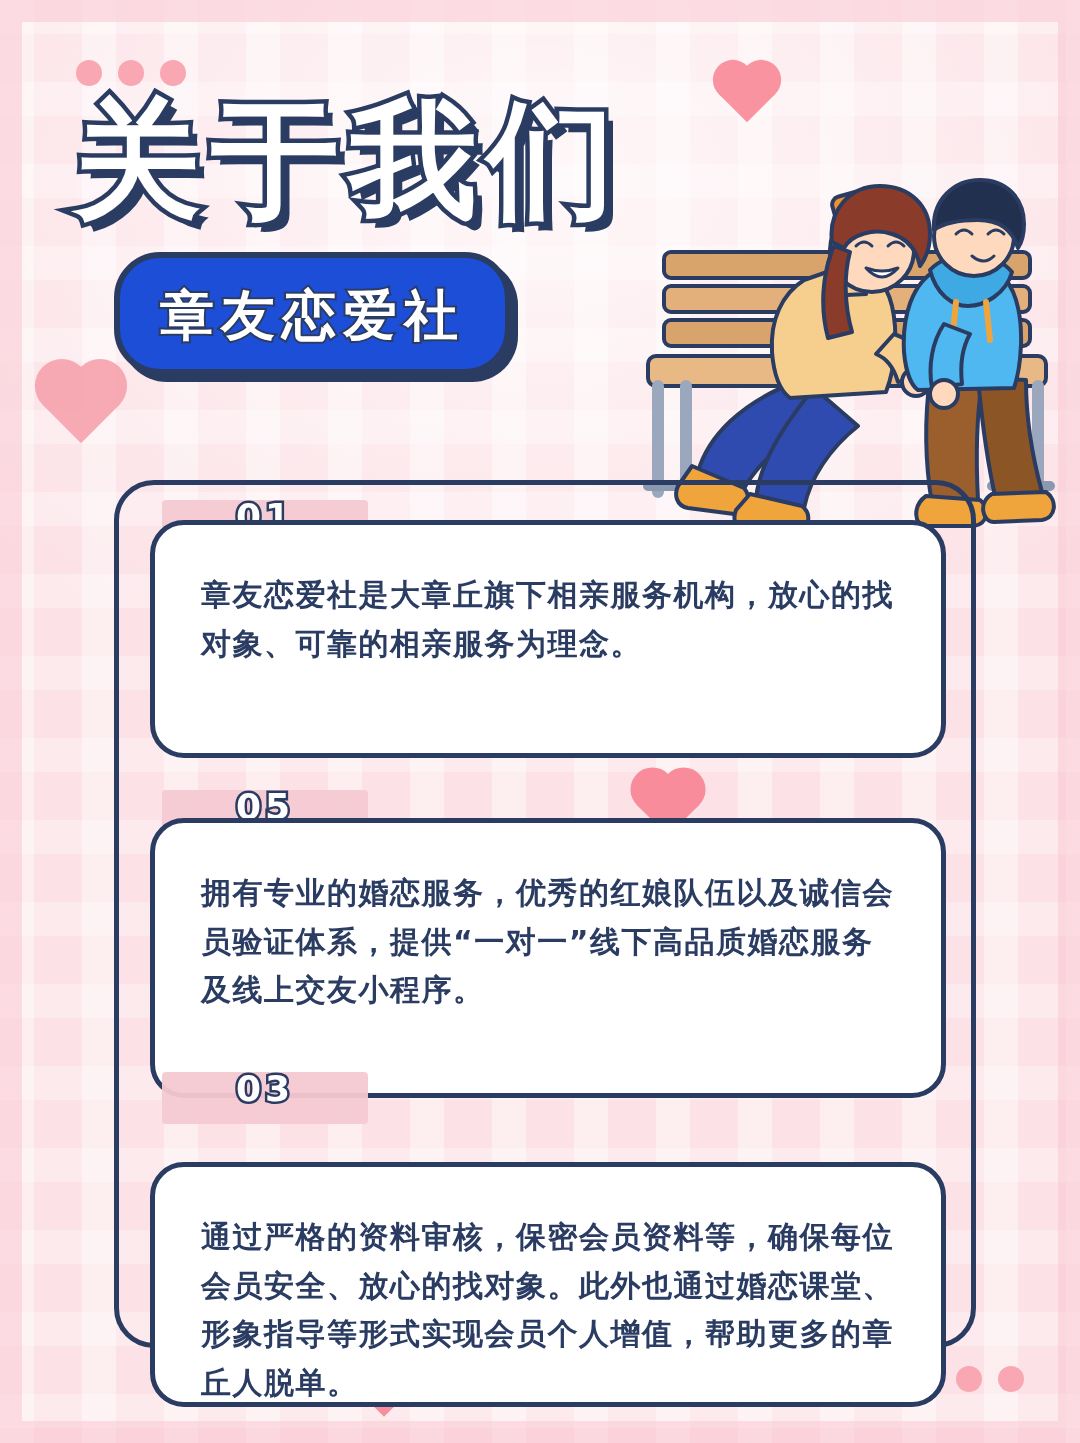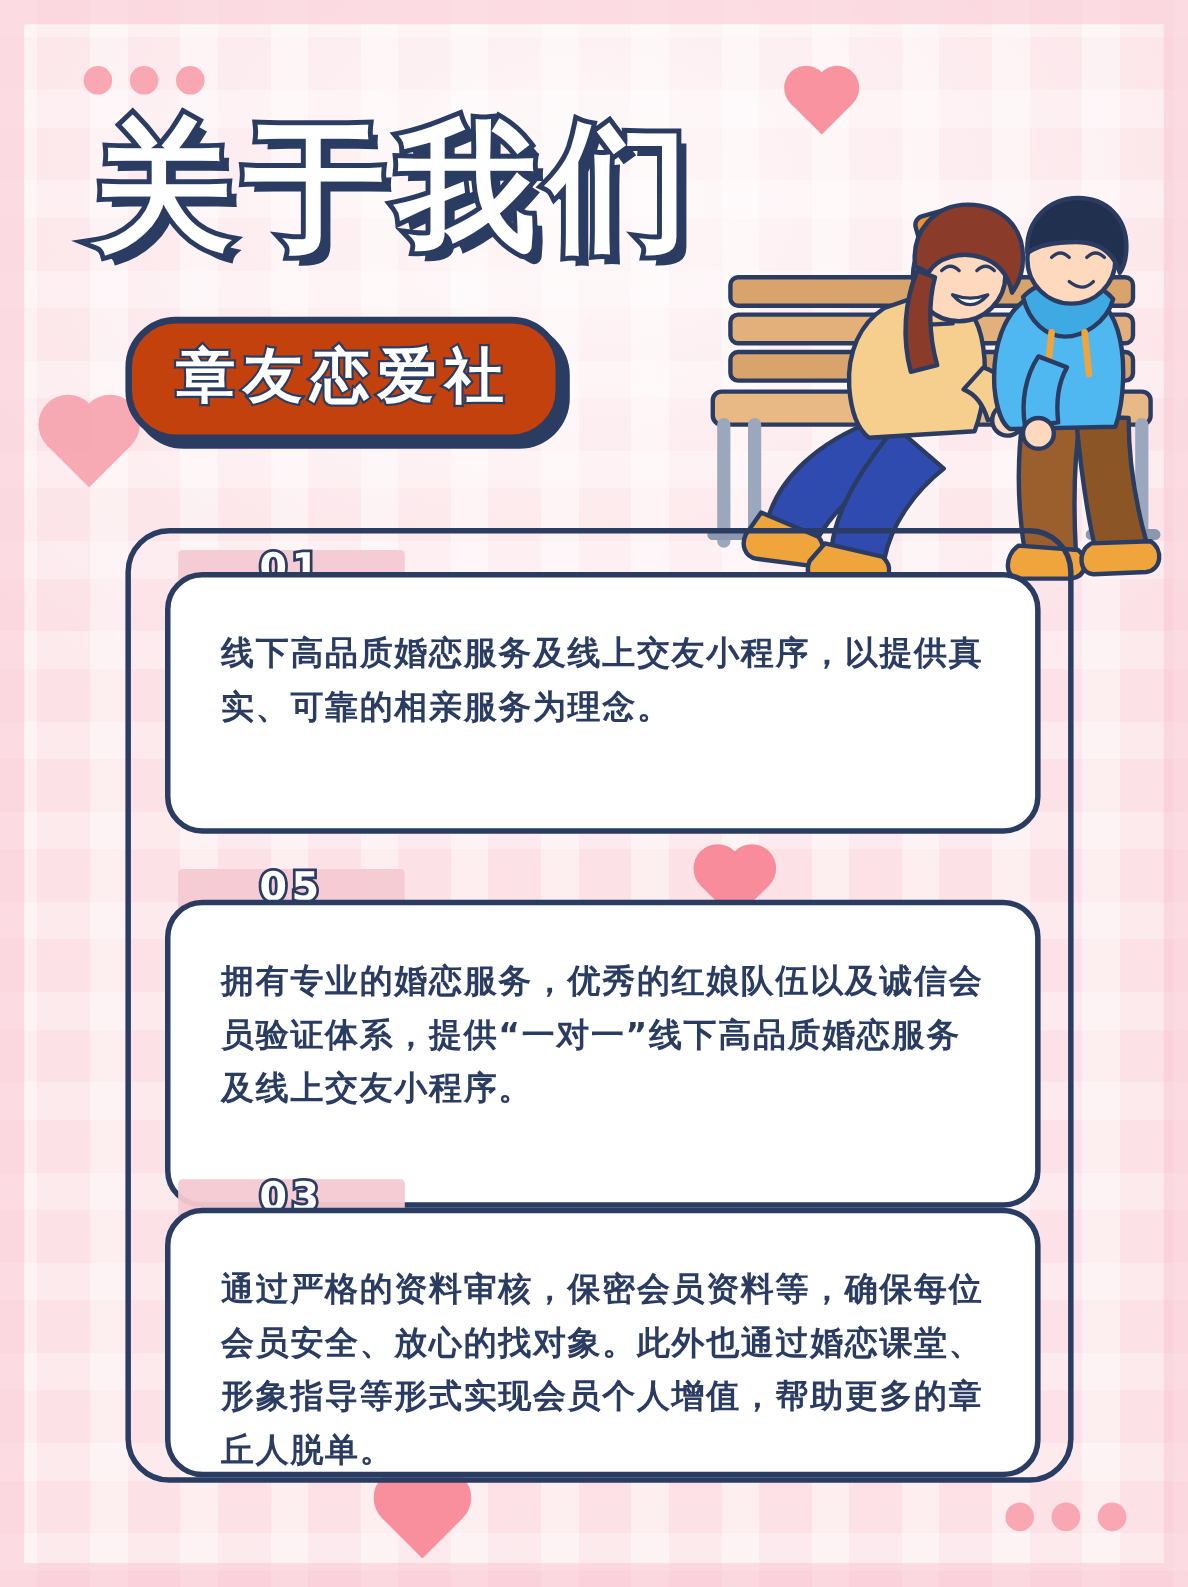--- a/index.html
+++ b/index.html
@@ -104,38 +104,38 @@
   .dots-bottom { left: 914px; top: 1366px; }
 
   
   .title-wrap {
     position: absolute;
     left: 72px;
     top: 90px;
     width: 660px;
   }
   .main-title {
-    margin: 12px;
+    margin: 1px;
     font-family: Liberation Sans, sans-serif;
     font-size: 128px;
     font-weight: bold;
     letter-spacing: 10px;
     color: #ffffff;
     line-height: 1.08;
     -webkit-text-stroke: 9px #2b3c63;
     paint-order: stroke fill;
     text-shadow: 9px 9px 0 #2b3c63;
     white-space: nowrap;
   }
   .subtitle-pill {
     display: inline-block;
-    margin-top: 36px;
+    margin-top: 22px;
     margin-left: 42px;
-    padding: 12px 40px 16px;
-    background: #c2410c;
+    padding: 22px 40px 16px;
+    background: #1d4ed8;
     border: 6px solid #2b3c63;
     border-radius: 46px;
     box-shadow: 7px 7px 0 #2b3c63;
   }
   .subtitle-text {
     font-family: "DejaVu Sans", sans-serif;
     font-size: 54px;
     font-weight: bold;
     letter-spacing: 7px;
     color: #ffffff;
@@ -170,21 +170,21 @@
     left: 150px;
     width: 796px;
     border: 5px solid #2b3c63;
     border-radius: 34px;
     background: #ffffff;
     box-sizing: border-box;
     padding: 46px 40px 40px 46px;
   }
   .card-1 { top: 520px; height: 238px; }
   .card-2 { top: 818px; height: 280px; }
-  .card-3 { top: 1098px; height: 245px; }
+  .card-3 { top: 1162px; height: 245px; }
 
   .card-text {
     margin: 0;
     font-family: "DejaVu Sans", sans-serif;
     font-size: 30px;
     line-height: 1.62;
     letter-spacing: 1.5px;
     color: #2b3c63;
     font-weight: 600;
   }
@@ -327,21 +327,21 @@
     </svg>
   </div>
 
   <div class="panel"></div>
 
   <div class="num-badge badge-1">
     <div class="stroke-bg"></div>
     <span class="num">01</span>
   </div>
   <div class="card card-1">
-    <p class="card-text">线下高品质婚恋服务及线上交友小程序，以提供真实、可靠的相亲服务为理念。</p>
+    <p class="card-text">章友恋爱社是大章丘旗下相亲服务机构，放心的找对象、可靠的相亲服务为理念。</p>
   </div>
 
   <div class="num-badge badge-2">
     <div class="stroke-bg"></div>
     <span class="num">05</span>
   </div>
   <div class="card card-2">
     <p class="card-text">拥有专业的婚恋服务，优秀的红娘队伍以及诚信会员验证体系，提供“一对一”线下高品质婚恋服务及线上交友小程序。</p>
   </div>
 

